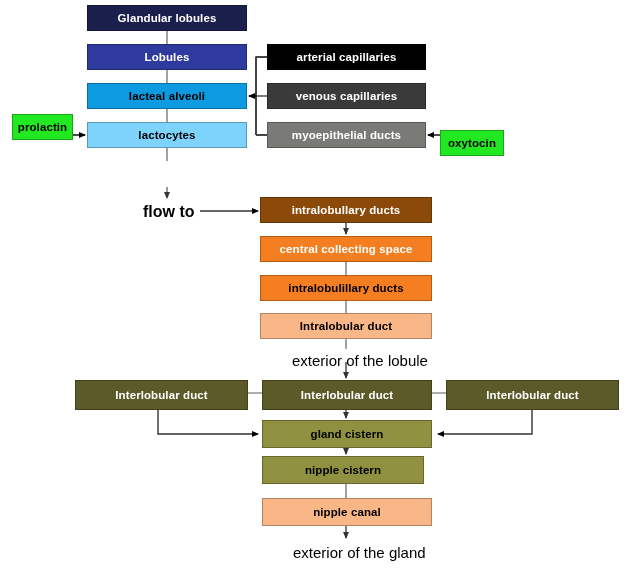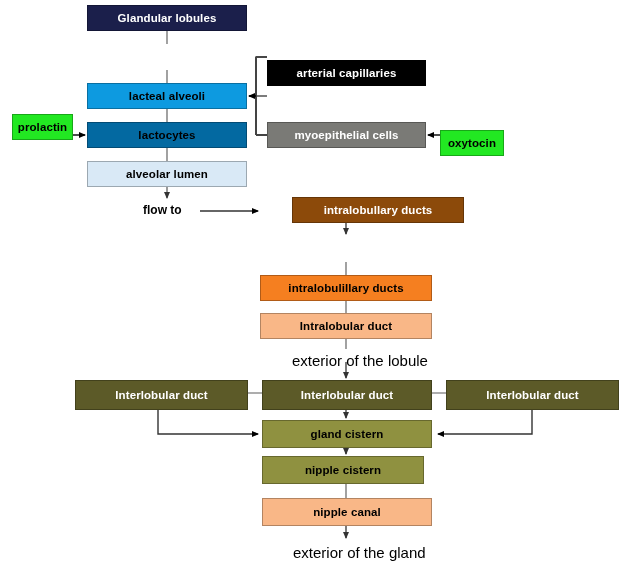--- a/index.html
+++ b/index.html
@@ -29,21 +29,21 @@
   .light-txt{color:#ffffff;}
   .dark-txt{color:#000000;}
 
   .note{
     position:absolute;
     font-size:15px;
     color:#000;
     white-space:nowrap;
     z-index:4;
   }
-  .note.bold{font-size:12px;font-weight:bold;}
+  .note.bold{font-size:16px;font-weight:bold;}
 
   svg.lines{
     position:absolute;left:0;top:0;
     width:627px;height:569px;
     z-index:1;
     pointer-events:none;
   }
 </style>
 </head>
 <body>
@@ -137,31 +137,33 @@
 
     
     <line x1="346" y1="448" x2="346" y2="454" stroke="#333" stroke-width="1.3" marker-end="url(#ah)"></line>
     
     <line x1="346" y1="484" x2="346" y2="498" stroke="#555" stroke-width="1.1"></line>
     
     <line x1="346" y1="526" x2="346" y2="538" stroke="#333" stroke-width="1.3" marker-end="url(#ah)"></line>
   </svg>
 
   <div class="box light-txt" style="left: 87px; top: 5px; width: 160px; height: 26px; background: rgb(27, 31, 75);">Glandular lobules</div>
+  <div class="box light-txt" style="left: 87px; top: 44px; width: 160px; height: 26px; background: rgb(46, 58, 158);">Lobules</div>
   <div class="box dark-txt" style="left: 87px; top: 83px; width: 160px; height: 26px; background: rgb(13, 154, 224);">lacteal alveoli</div>
-  <div class="box dark-txt" style="left: 87px; top: 122px; width: 160px; height: 26px; background: #0369a1;">lactocytes</div>
-  <div class="box dark-txt" style="left: 87px; top: 161px; width: 160px; height: 26px; background: rgb(217, 233, 246);">alveolar lumen</div>
+  <div class="box dark-txt" style="left: 87px; top: 122px; width: 160px; height: 26px; background: #7dd3fc;">lactocytes</div>
 
-  <div class="box light-txt" style="left: 267px; top: 44px; width: 159px; height: 26px; background: rgb(0, 0, 0); margin-top: 16px;">arterial capillaries</div>
-  <div class="box light-txt" style="left: 267px; top: 122px; width: 159px; height: 26px; background: rgb(122, 122, 118);">myoepithelial cells</div>
+  <div class="box light-txt" style="left: 267px; top: 44px; width: 159px; height: 26px; background: rgb(0, 0, 0);">arterial capillaries</div>
+  <div class="box light-txt" style="left: 267px; top: 83px; width: 159px; height: 26px; background: rgb(58, 58, 58);">venous capillaries</div>
+  <div class="box light-txt" style="left: 267px; top: 122px; width: 159px; height: 26px; background: rgb(122, 122, 118);">myoepithelial ducts</div>
 
   <div class="box dark-txt" style="left: 12px; top: 114px; width: 61px; height: 26px; background: rgb(34, 232, 34);">prolactin</div>
   <div class="box dark-txt" style="left: 440px; top: 122px; width: 64px; height: 26px; background: rgb(34, 232, 34); margin-top: 8px;">oxytocin</div>
 
-  <div class="box light-txt" style="left: 260px; top: 197px; width: 172px; height: 26px; background: rgb(140, 74, 10); margin-left: 32px;">intralobullary ducts</div>
+  <div class="box light-txt" style="left: 260px; top: 197px; width: 172px; height: 26px; background: rgb(140, 74, 10);">intralobullary ducts</div>
+  <div class="box light-txt" style="left: 260px; top: 236px; width: 172px; height: 26px; background: rgb(245, 127, 32);">central collecting space</div>
   <div class="box dark-txt" style="left: 260px; top: 275px; width: 172px; height: 26px; background: rgb(245, 127, 32);">intralobulillary ducts</div>
   <div class="box dark-txt" style="left: 260px; top: 313px; width: 172px; height: 26px; background: rgb(249, 183, 135);">Intralobular duct</div>
 
   <div class="box light-txt" style="left: 75px; top: 380px; width: 173px; height: 30px; background: rgb(92, 90, 40);">Interlobular duct</div>
   <div class="box light-txt" style="left: 262px; top: 380px; width: 170px; height: 30px; background: rgb(92, 90, 40);">Interlobular duct</div>
   <div class="box light-txt" style="left: 446px; top: 380px; width: 173px; height: 30px; background: rgb(92, 90, 40);">Interlobular duct</div>
 
   <div class="box dark-txt" style="left: 262px; top: 420px; width: 170px; height: 28px; background: rgb(143, 145, 64);">gland cistern</div>
   <div class="box dark-txt" style="left: 262px; top: 456px; width: 162px; height: 28px; background: rgb(143, 145, 64);">nipple cistern</div>
   <div class="box dark-txt" style="left: 262px; top: 498px; width: 170px; height: 28px; background: rgb(249, 183, 135);">nipple canal</div>

